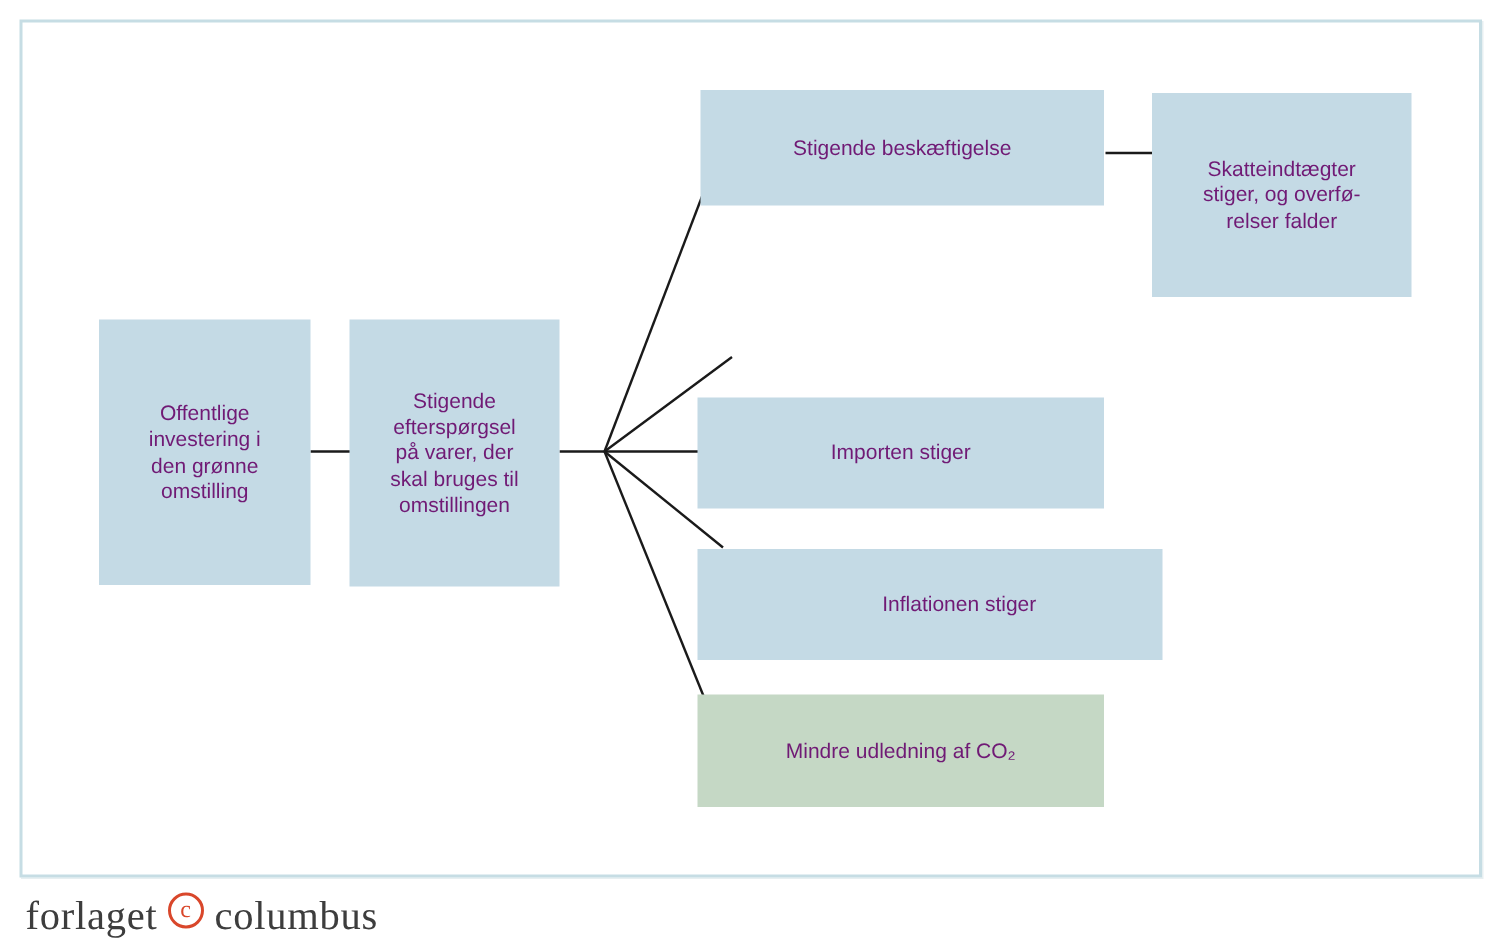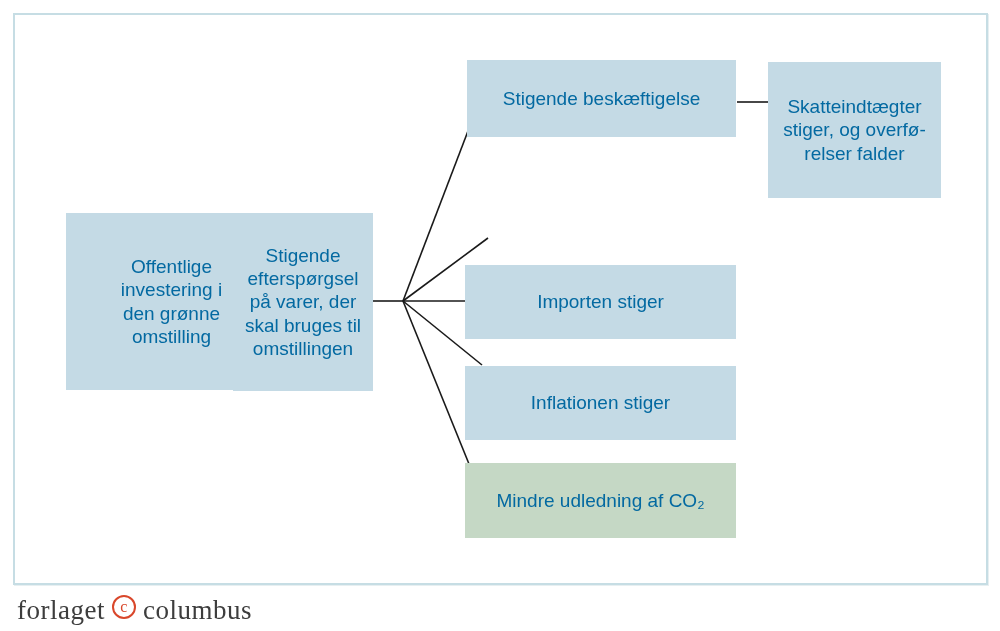--- a/index.html
+++ b/index.html
@@ -34,37 +34,37 @@
     width: 1000px;
     height: 631px;
     pointer-events: none;
   }
   .node {
     position: absolute;
     display: flex;
     align-items: center;
     justify-content: center;
     text-align: center;
-    color: #0369a1;
-    font-size: 19px;
+    color: #701a75;
+    font-size: 14px;
     line-height: 1.23;
   }
   .node span {
     white-space: pre-line;
   }
   .blue { background: #c4dae5; }
   .green { background: #c5d8c5; }
 
-  .n-offentlige     { left: 66px;  top: 213px; width: 141px; height: 177px; padding-left: 35px; }
+  .n-offentlige     { left: 66px;  top: 213px; width: 141px; height: 177px; }
   .n-efterspoergsel { left: 233px; top: 213px; width: 140px; height: 178px; }
   .n-beskaeftigelse { left: 467px; top: 60px;  width: 269px; height: 77px; }
   .n-skatte         { left: 768px; top: 62px;  width: 173px; height: 136px; }
   .n-bnp            { left: 465px; top: 163px; width: 271px; height: 75px; }
   .n-importen       { left: 465px; top: 265px; width: 271px; height: 74px; }
-  .n-inflationen    { left: 465px; top: 366px; width: 271px; height: 74px; }
+  .n-inflationen    { left: 465px; top: 366px; width: 271px; height: 74px; padding-left: 39px; }
   .n-co2            { left: 465px; top: 463px; width: 271px; height: 75px; }
 
   .footer {
     position: absolute;
     left: 17px;
     top: 595px;
     display: flex;
     align-items: flex-start;
     gap: 7px;
     color: #3d3d3d;

